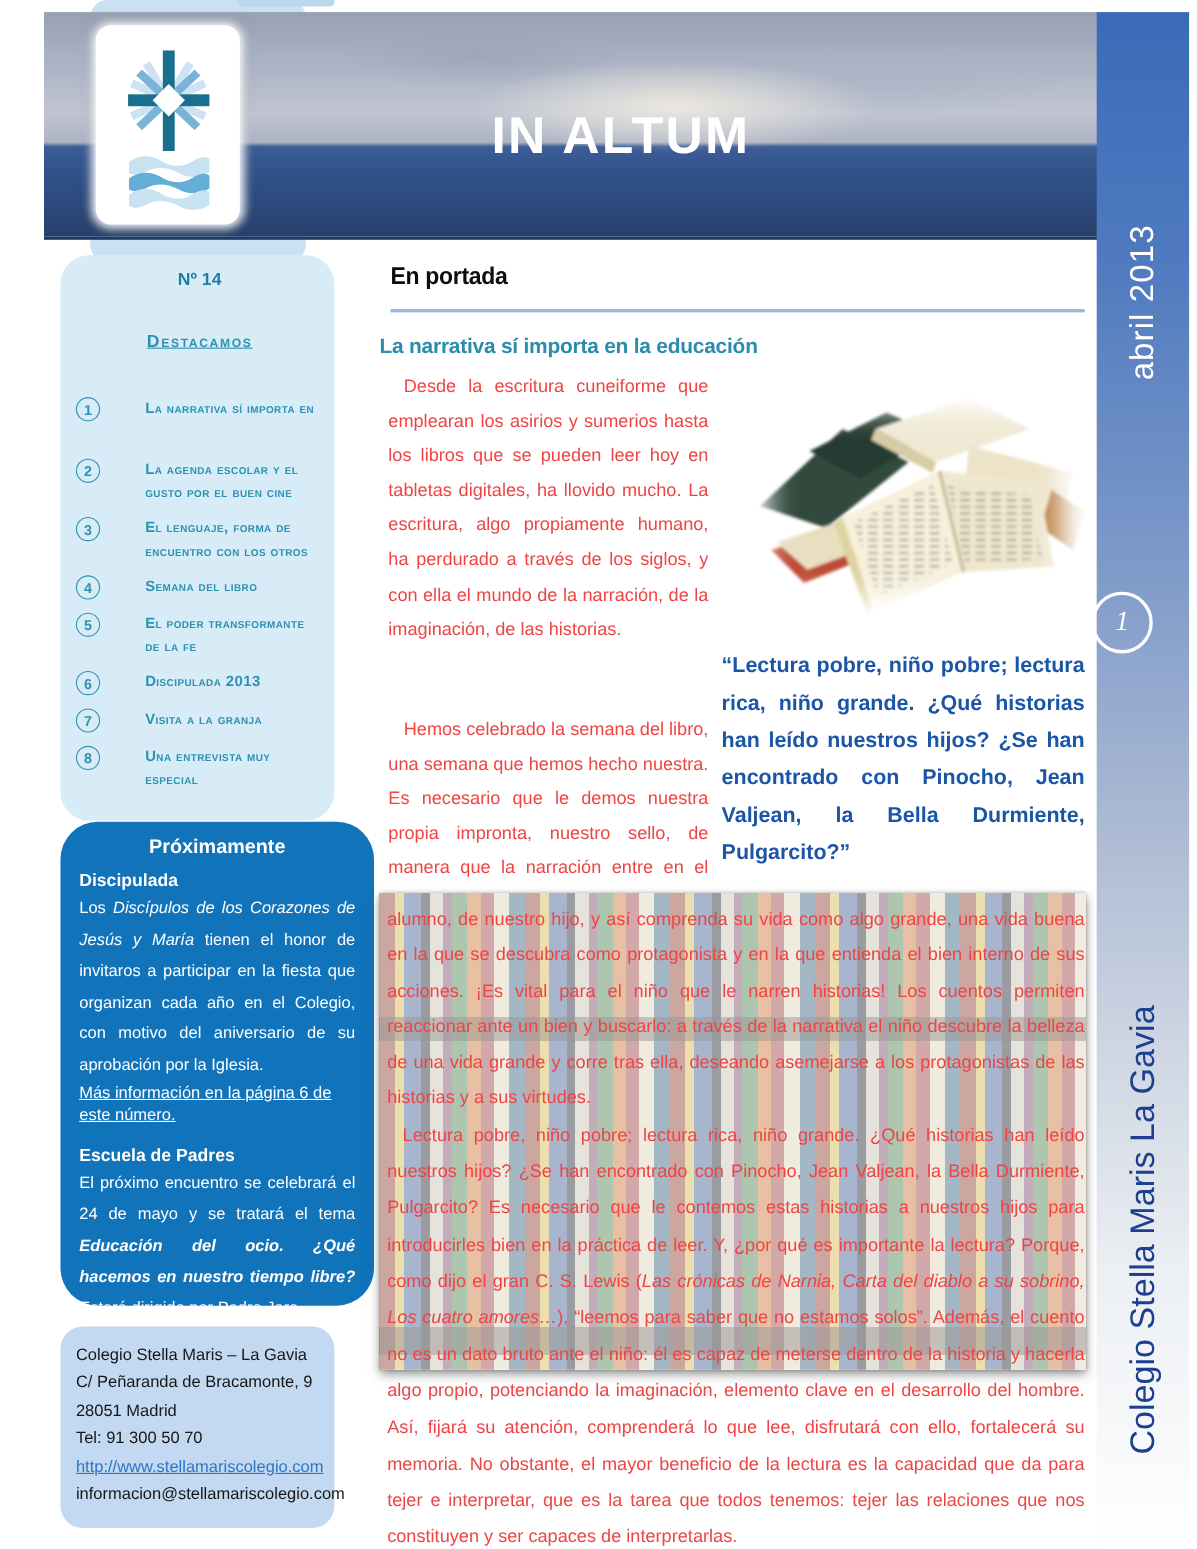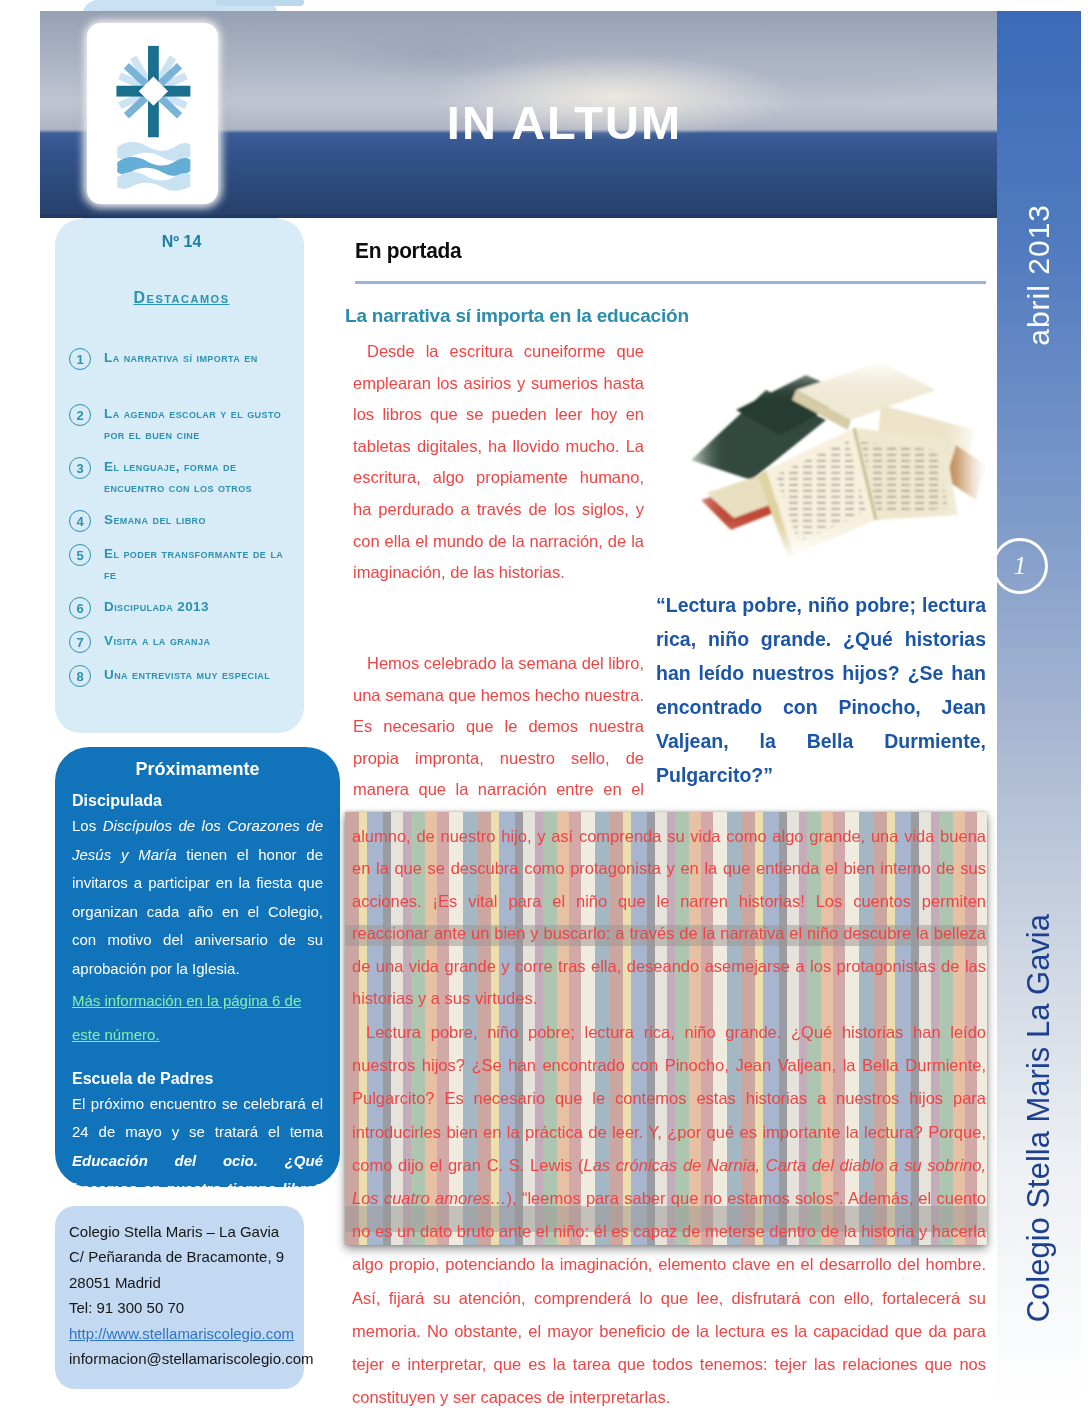--- a/index.html
+++ b/index.html
@@ -48,50 +48,50 @@
     display:flex;align-items:center;justify-content:center;
     color:#ffffff;font-family:"Liberation Serif",serif;font-style:italic;font-size:25px;
   }
   .bar-school{
     position:absolute;left:997px;top:848px;width:84px;height:540px;
     display:flex;align-items:center;justify-content:center;
     color:#1c3f8e;font-size:31px;
   }
   
   .highlights-box{
-    position:absolute;left:55px;top:219px;width:249px;height:514px;
+    position:absolute;left:55px;top:232px;width:249px;height:514px;
     background:#d7ecf6;border-radius:26px;box-sizing:border-box;padding:12px 10px 10px 14px;
   }
   .issue-number{color:#1f7fa4;font-weight:bold;font-size:16px;text-align:center;margin:2px 0 0 0;}
   .highlights-heading{
     color:#2d92b2;font-weight:bold;font-size:16px;text-align:center;
     font-variant:small-caps;letter-spacing:1.5px;text-decoration:underline;
     margin:38px 0 40px 0;
   }
   .hl-item{display:flex;gap:13px;margin-bottom:11px;align-items:flex-start;}
   .hl-item.first{margin-bottom:33px;}
   .num-badge{
     flex:none;width:20px;height:20px;border:1.7px solid #2d92b2;border-radius:50%;
     color:#2d92b2;font-size:13px;font-weight:bold;display:flex;align-items:center;justify-content:center;
     margin-top:1px;
   }
   .hl-label{
     color:#2d92b2;font-weight:bold;font-size:13.5px;line-height:21px;
-    font-variant:small-caps;letter-spacing:.4px;
+    font-variant:small-caps;letter-spacing:.4px;margin-left:28px;
   }
   
   .upcoming-box{
     position:absolute;left:55px;top:747px;width:285px;height:440px;
     background:#1173ba;border-radius:34px;box-sizing:border-box;
     padding:10px 17px 10px 17px;color:#ffffff;
   }
   .upcoming-title{font-size:18px;font-weight:bold;text-align:center;margin:2px 0 12px 0;}
   .up-heading{font-size:16px;font-weight:bold;margin:8px 0 2px 0;}
   .up-body{font-size:15px;line-height:28.6px;text-align:justify;margin:0;}
-  .up-link{font-size:15px;line-height:34px;text-decoration:underline;color:#86efac;display:inline-block;margin:0;}
+  .up-link{font-size:15px;line-height:20px;text-decoration:underline;color:#ffffff;display:inline-block;margin:0;}
   .run-italic{font-style:italic;}
   .run-bolditalic{font-style:italic;font-weight:bold;}
   
   .contact-box{
     position:absolute;left:55px;top:1206px;width:249px;height:183px;
     background:#c3d9f1;border-radius:20px;box-sizing:border-box;
     padding:13px 14px;font-size:15px;line-height:25.4px;color:#161616;
   }
   .contact-heading{font-weight:bold;font-size:15px;margin:0;}
   .contact-line{margin:0;}

